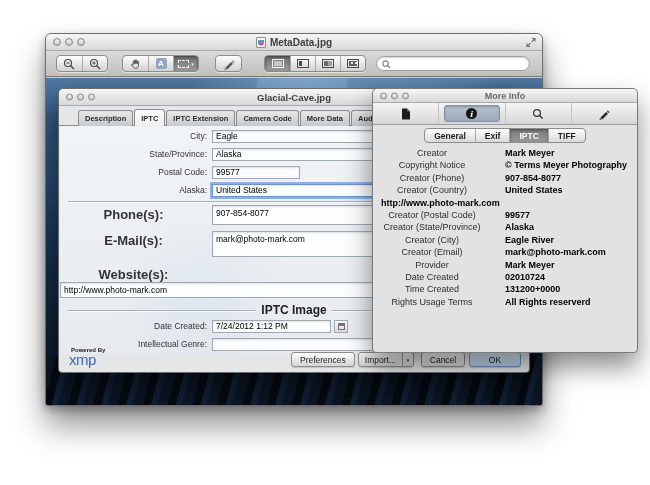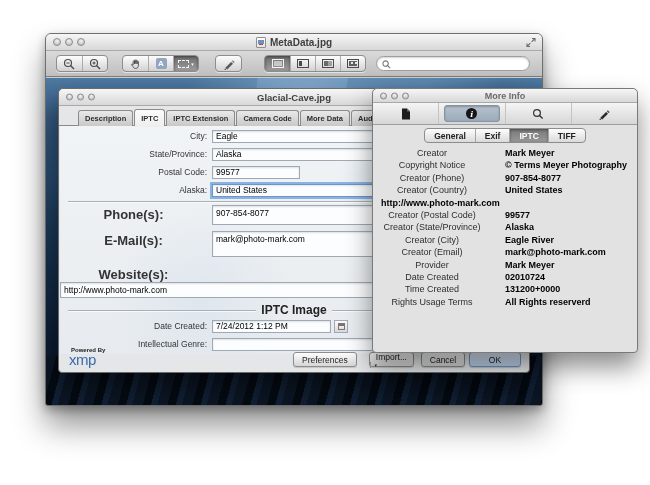--- a/index.html
+++ b/index.html
@@ -108,21 +108,21 @@
   .cal-ic::before{content:"";position:absolute;left:0;right:0;top:0;height:2px;background:#8a6a6a;}
   .dfooter{position:absolute;left:0;right:0;bottom:0;height:27px;display:flex;align-items:flex-end;
     padding:0 8px 5px 10px;}
   .xmp{display:flex;flex-direction:column;line-height:1;}
   .xmp .small{font-size:6px;font-weight:bold;color:#1a1a1a;padding-left:2px;}
   .xmp .big{font-size:15px;font-weight:400;color:#3b6cad;letter-spacing:-.5px;margin-top:-1px;}
   .spacer{flex:1;}
   .btn{height:15px;border:1px solid #8d8d8d;border-radius:3px;background:linear-gradient(#fdfdfd,#d6d6d6);
     font-size:8.5px;color:#1c1c1c;display:flex;align-items:center;justify-content:center;padding:0 8px;
     box-shadow:0 1px 1px rgba(0,0,0,.15);font-family:inherit;white-space:nowrap;}
-  .btn.import{padding:0;margin-left:12px;flex-direction:column;}
+  .btn.import{padding:0;margin-left:3px;}
   .import-label{padding:0 6px;}
   .import-caret{width:11px;align-self:stretch;border-left:1px solid #9c9c9c;display:flex;align-items:center;
     justify-content:center;font-size:5px;color:#333;}
   .btn.cancel{margin-left:7px;width:44px;}
   .btn.ok{margin-left:4px;width:52px;background:linear-gradient(#e2edfb,#b7d1ef);border-color:#6e93c0;}
 
   
   #infopanel{position:absolute;left:372px;top:88px;width:266px;height:265px;border:1px solid #7a7a7a;
     border-radius:5px 5px 4px 4px;background:#e2e2e2;box-shadow:0 14px 26px rgba(0,0,0,.45);}
   #infopanel .titlebar{height:14px;}

